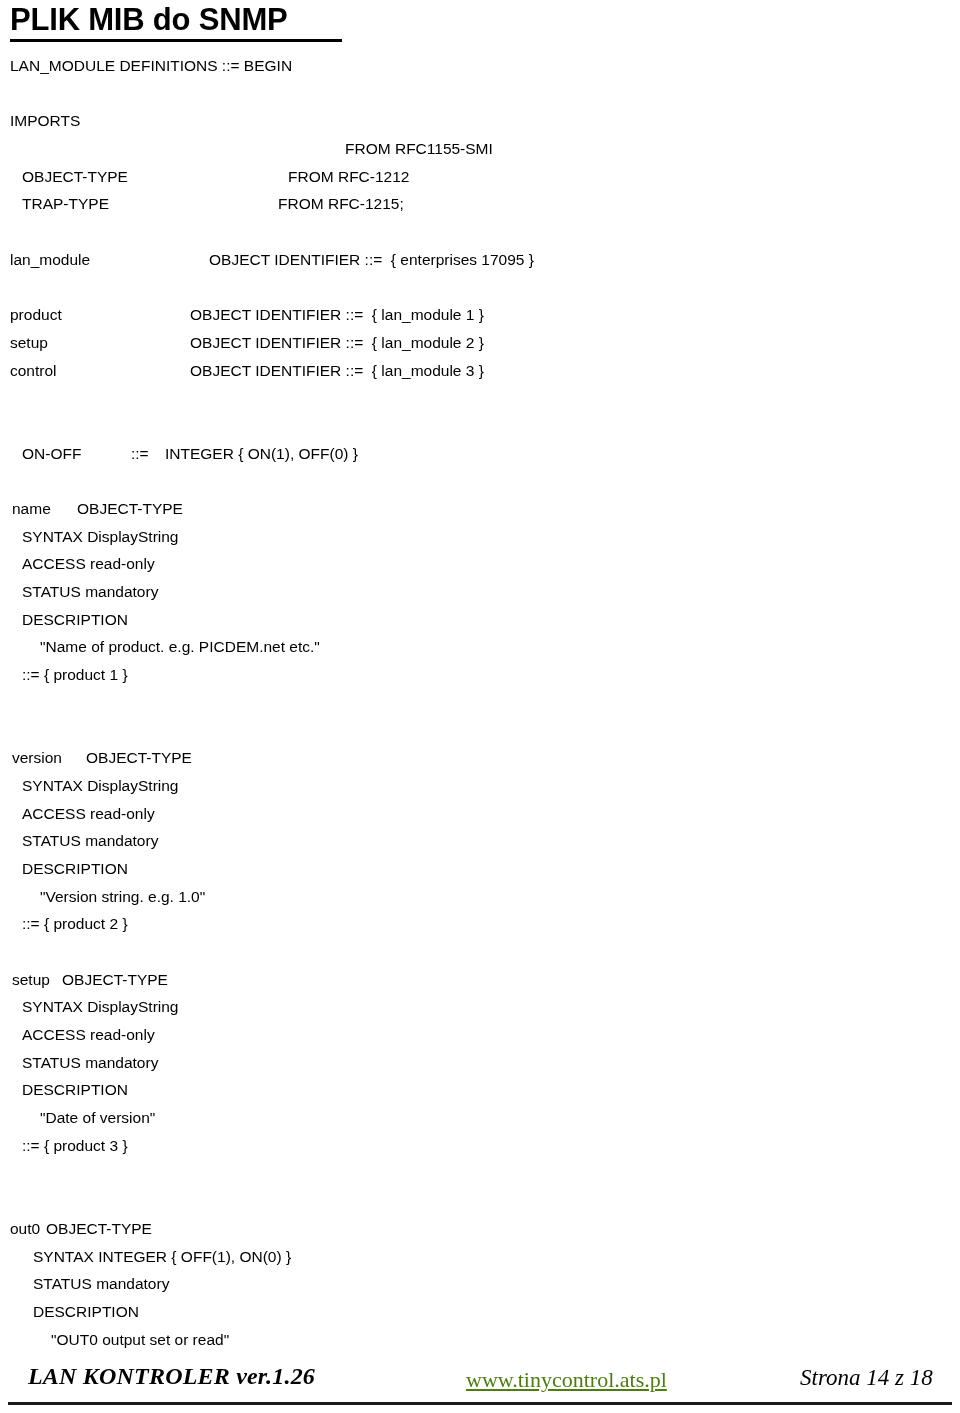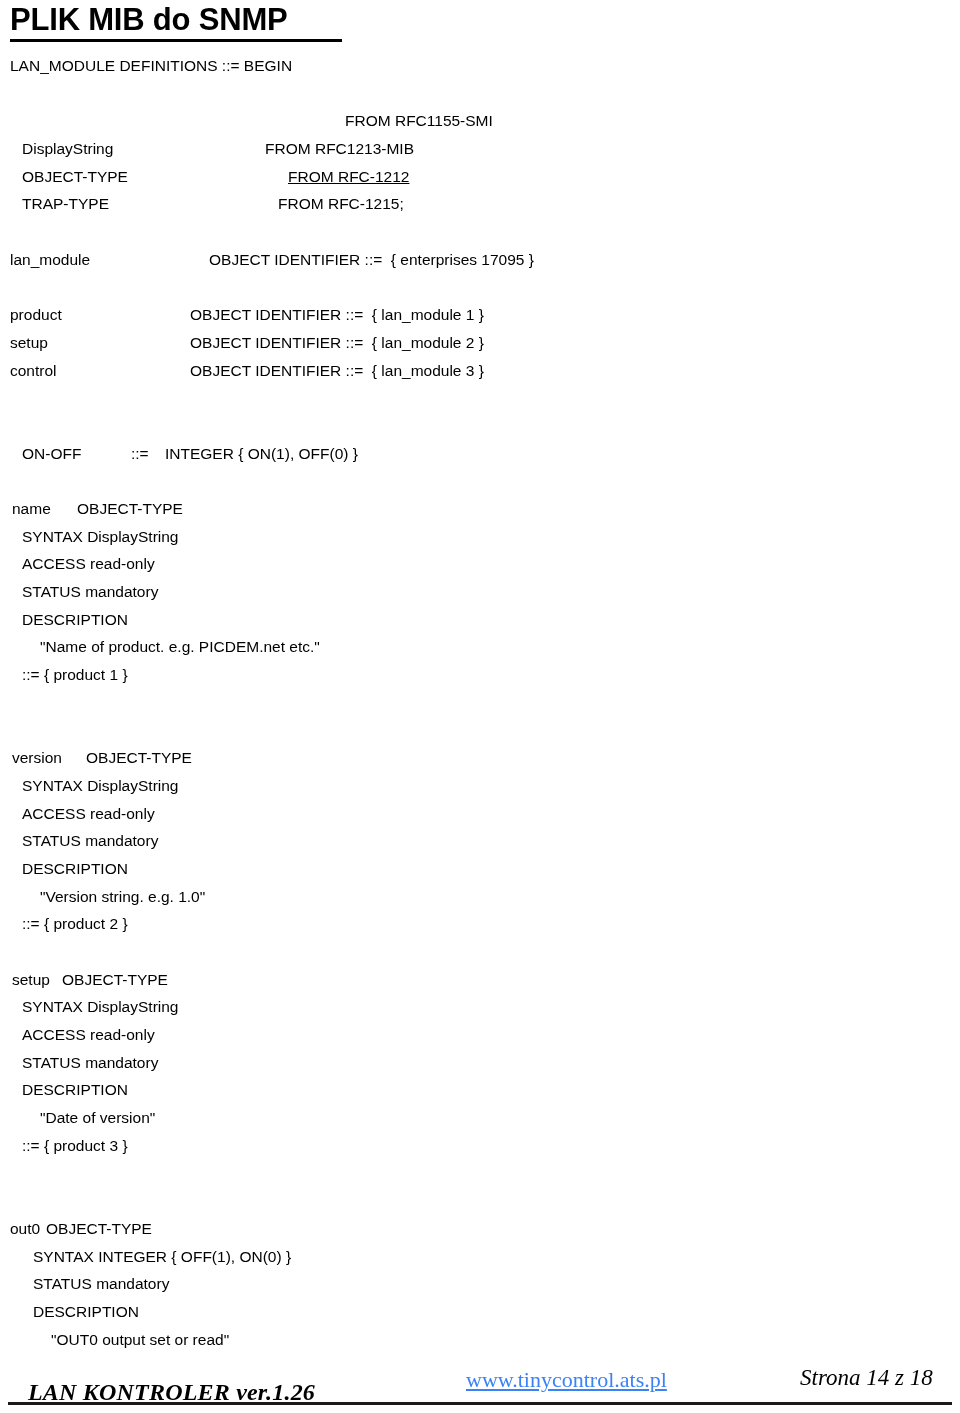--- a/index.html
+++ b/index.html
@@ -85,29 +85,28 @@
   .footer-left {
     position: absolute;
     left: 28px;
     top: 8px;
     font-family: "Liberation Serif", serif;
     font-size: 24px;
     font-weight: bold;
     font-style: italic;
     letter-spacing: 0.2px;
     white-space: nowrap;
-    margin-top: 16px;
   }
   .footer-center {
     position: absolute;
     left: 466px;
     top: 12px;
     font-family: "Liberation Serif", serif;
     font-size: 22px;
-    color: #3b82f6;
+    color: #4d7c0f;
     text-decoration: underline;
     white-space: nowrap;
   }
   .footer-right {
     position: absolute;
     left: 800px;
     top: 10px;
     font-family: "Liberation Serif", serif;
     font-size: 23px;
     font-style: italic;
@@ -122,31 +121,30 @@
   <div class="doc-title">PLIK MIB do SNMP</div>
   <div class="doc-title-underline"></div>
 
   <div class="code-body">
 
     <div class="line">
       <span class="seg" style="left:10px">LAN_MODULE DEFINITIONS ::= BEGIN</span>
     </div>
     <div class="line blank"></div>
 
+    <div class="line">
+      <span class="seg" style="left:10px">IMPORTS</span>
+    </div>
 
     <div class="line">
       <span class="seg" style="left: 345px; text-align: center;">FROM RFC1155-SMI</span>
     </div>
     <div class="line">
-      <span class="seg" style="left:22px">DisplayString</span>
-      <span class="seg" style="left: 265px;">FROM RFC1213-MIB</span>
-    </div>
-    <div class="line">
       <span class="seg" style="left:22px">OBJECT-TYPE</span>
-      <span class="seg" style="left: 288px; text-decoration: underline;">FROM RFC-1212</span>
+      <span class="seg" style="left: 288px;">FROM RFC-1212</span>
     </div>
     <div class="line">
       <span class="seg" style="left:22px">TRAP-TYPE</span>
       <span class="seg" style="left: 278px;">FROM RFC-1215;</span>
     </div>
 
     <div class="line blank"></div>
 
     <div class="line">
       <span class="seg" style="left:10px">lan_module</span>

